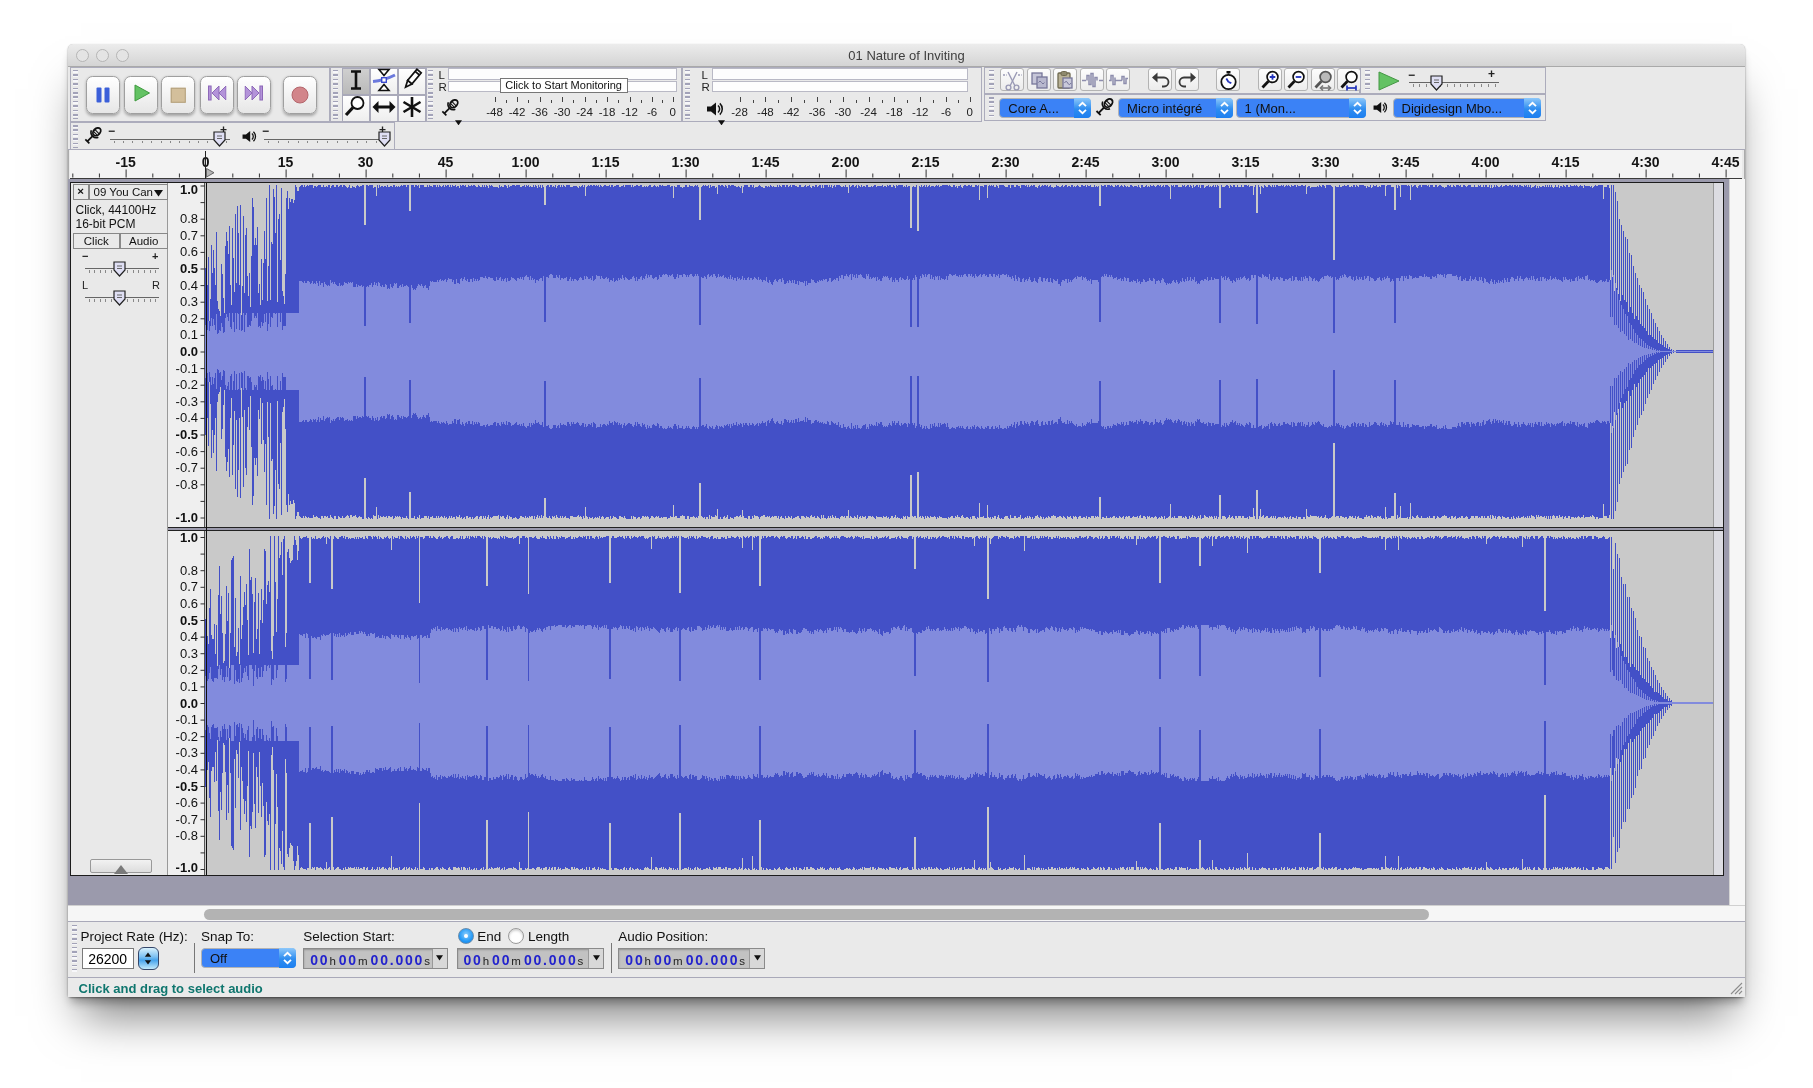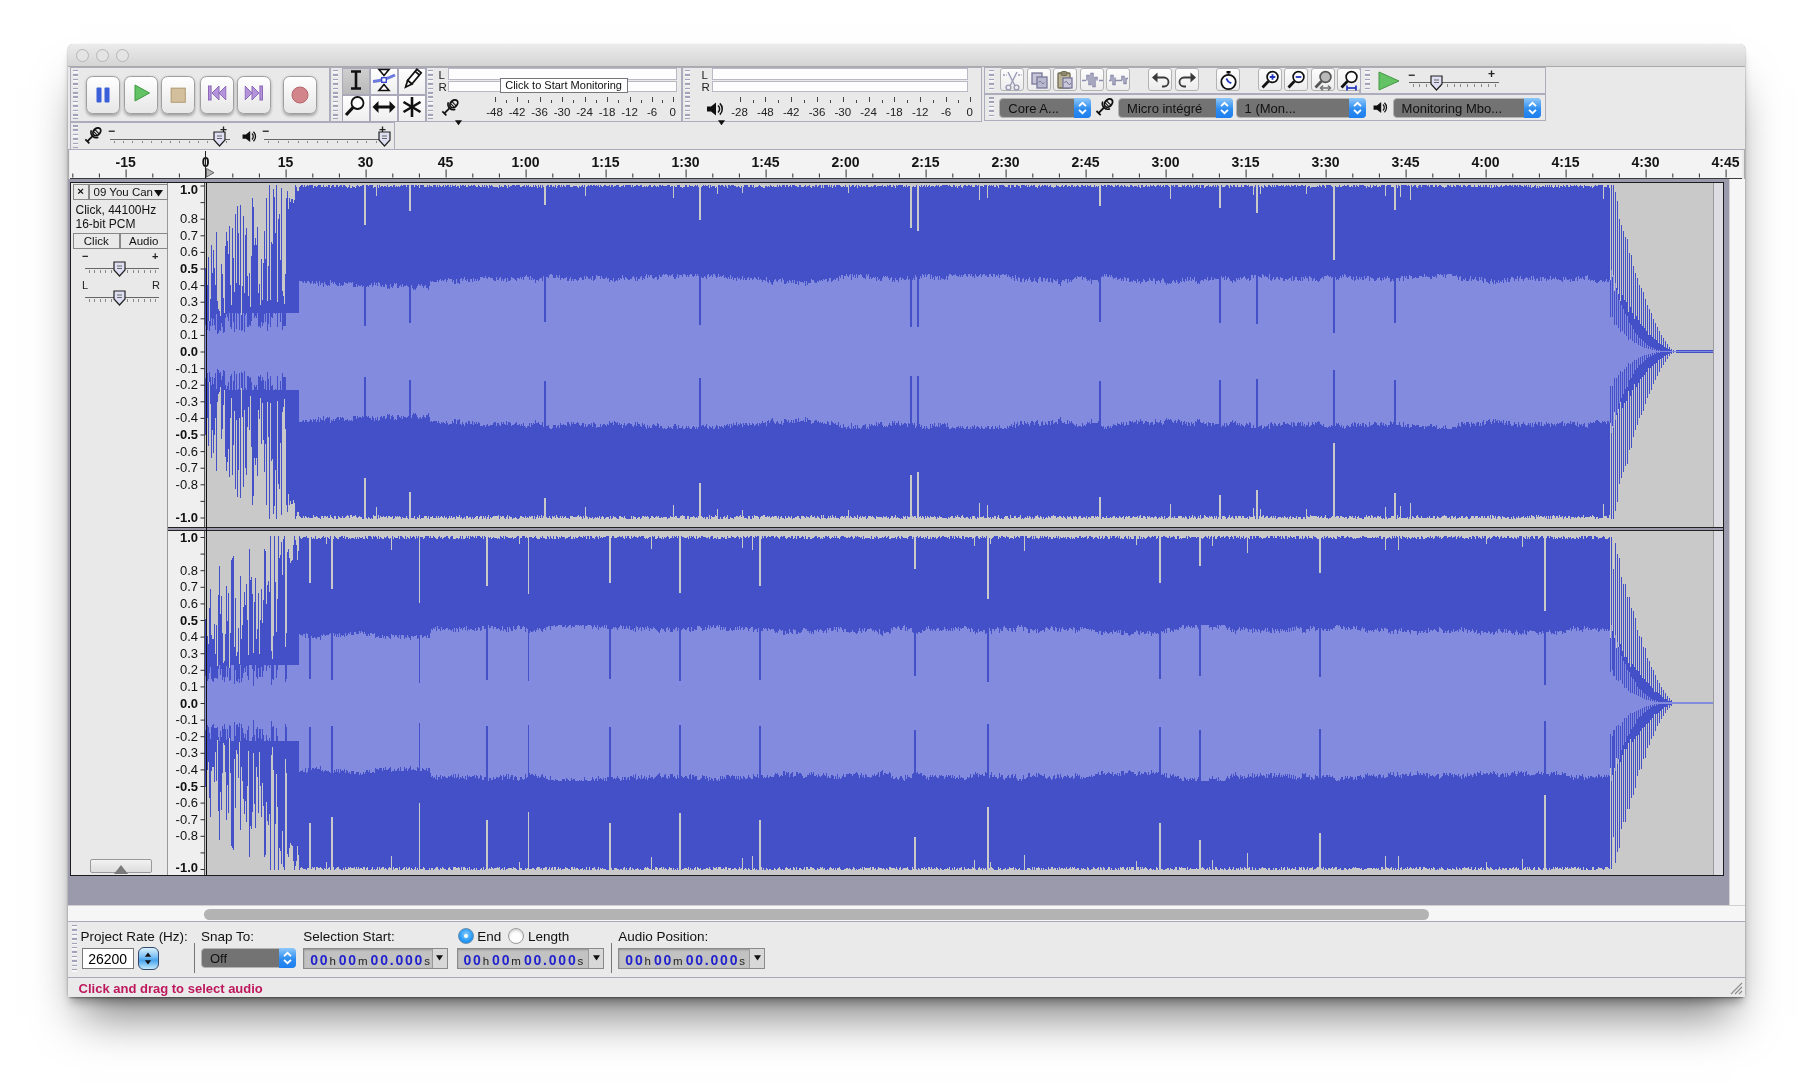--- a/index.html
+++ b/index.html
@@ -11,21 +11,21 @@
 .tbtn{position:absolute;width:34px;height:38.5px;border-radius:6.5px;border:1px solid #9f9f9f;background:linear-gradient(#ffffff,#f4f4f4 45%,#e6e6e6);box-shadow:0 1.5px 3px rgba(0,0,0,.3)}
 .tbi{position:absolute;left:50%;top:50%;transform:translate(-50%,-50%)}
 .toolcell{position:absolute;width:28px;height:27px;border:1px solid #a9a9b9;background:linear-gradient(#fff,#eee)}
 .toolcell.act{background:linear-gradient(#cfcfcf,#b9b9b9)}
 .mbar{position:absolute;height:11.5px;background:#fdfdfd;border:1px solid #b9b9c5}
 .mlabel{position:absolute;font-size:11.5px;color:#222}
 .mtick{position:absolute;width:1px;height:5px;background:#444}
 .mlab{position:absolute;font-size:11.5px;color:#222;width:28px;text-align:center}
 .tooltip{position:absolute;background:#fff;border:1px solid #777;font-size:11px;color:#111;text-align:center;line-height:13px;z-index:3}
 .ebtn{position:absolute;width:24px;height:23px;border-radius:3px;border:1px solid #b3b3b3;background:linear-gradient(#fdfdfd,#ececec)}
-.combo{position:absolute;height:20.5px;background:#737373;border:1px solid #b3b3b3;border-radius:4px}
+.combo{position:absolute;height:20.5px;background:#3b82f6;border:1px solid #b3b3b3;border-radius:4px}
 .ctext{position:absolute;left:8px;top:2.5px;font-size:13px;color:#111;white-space:nowrap}
 .ccap{position:absolute;right:-1px;top:-1px;width:17px;height:20.5px;border-radius:0 4px 4px 0;background:linear-gradient(#8ec8fa,#2e8df0 55%,#1d7ff0);text-align:center;padding-top:3px}
 .sline{position:absolute;height:1px;background:#666}
 .stick{position:absolute;width:1px;height:2.5px;background:#888}
 .sthumb{position:absolute;width:13px;height:16px}
 .pm{position:absolute;font-size:12px;color:#222;font-weight:bold}
 .ruler{position:absolute;left:2px;top:106px;width:1672px;height:28.5px;background:#f3f3f3}
 .trackregion{position:absolute;left:0;top:134.5px;width:1677px;height:726px;background:#9b9aac}
 .trackbox{position:absolute;left:2px;top:3.6px;width:1654px;height:694px;background:#e9e9e9;border:1px solid #1c1c1c}
 .wavesvg{position:absolute}
@@ -36,31 +36,32 @@
 .pbtn{position:absolute;height:16px;border:1px solid #888;background:#e9e9e9;font-size:11.5px;color:#111;text-align:center;line-height:14px}
 .divider{position:absolute;left:0;width:100%;height:4.5px;background:#9b9aac;border-top:1px solid #222;border-bottom:1px solid #222}
 .scrollh{position:absolute;left:0;top:860.5px;width:1677px;height:16.5px;background:#f6f6f6;border-top:1px solid #d0d0d0}
 .vscroll{position:absolute;left:1660.5px;top:134.5px;width:16.5px;height:726px;background:#f6f6f6;border-left:1px solid #d5d5d5}
 .seltb{position:absolute;left:0;top:877px;width:1677px;height:56.5px;background:#eaeaea;border-top:1px solid #a9a9b9;border-bottom:1px solid #a9a9b9}
 .slabel{position:absolute;font-size:13.5px;color:#111}
 .tfield{position:absolute;height:21px;background:#c2c2c2;border:1px solid #8a8a8a;box-shadow:inset 0 1px 2px rgba(0,0,0,.25);white-space:nowrap;padding:2px 0 0 6px;overflow:hidden}
 .tdig{font-size:14px;font-weight:bold;color:#2323cd;letter-spacing:1.8px}
 .tunit{font-size:11.5px;color:#222;margin:0 3px 0 0}
 .tdd{position:absolute;right:0;top:0;width:15px;height:19px;background:#d8d8d8;border-left:1px solid #999;display:flex;align-items:center;justify-content:center}
-.statusbar{position:absolute;left:0;top:934px;width:1677px;height:18.5px;background:#eaeaea;font-size:13px;font-weight:bold;color:#be185d}
+.statusbar{position:absolute;left:0;top:934px;width:1677px;height:18.5px;background:#eaeaea;font-size:13px;font-weight:bold;color:#0f766e}
 .aqua-step{position:absolute;width:21px;height:22.5px;border-radius:6px;border:1px solid #35476b;background:linear-gradient(#d8f1fd,#7cc0f2 42%,#47a3ec 58%,#c2eafc);text-align:center}
 .radio{position:absolute;width:16px;height:16px;border-radius:50%}
 .sep{position:absolute;width:1px;background:#777}
 .cell-ic{position:absolute;left:50%;top:50%;transform:translate(-50%,-50%)}
 </style></head><body>
 <div class="win">
 <div class="titlebar">
       <div class="tl" style="left:8px"></div>
       <div class="tl" style="left:28px"></div>
       <div class="tl" style="left:48px"></div>
+      <div class="title">01 Nature of Inviting</div>
     </div>
 <div style="position:absolute;left:0;top:23px;width:1677px;height:83px;background:#e9e9e9;border-bottom:1px solid #a9a9b9"></div>
 <div class="tb" style="left:2px;top:22.6px;width:260px;height:55.5px"></div>
 <div class="grip" style="left:4.5px;top:26px;height:49px"></div>
 <div class="tbtn" style="left:17.6px;top:31.9px"></div>
 <div class="tbtn" style="left:55.9px;top:31.9px"></div>
 <div class="tbtn" style="left:93.4px;top:31.9px"></div>
 <div class="tbtn" style="left:131.6px;top:31.9px"></div>
 <div class="tbtn" style="left:169.1px;top:31.9px"></div>
 <div class="tbtn" style="left:214.9px;top:31.9px"></div>
@@ -364,21 +365,21 @@
           <path d="M2 5.2 5.5 1.8 9 5.2" stroke="#fff" stroke-width="1.8" fill="none"></path>
           <path d="M2 8.8 5.5 12.2 9 8.8" stroke="#fff" stroke-width="1.8" fill="none"></path>
         </svg></span>
     </div>
 <div style="position:absolute;left:1303px;top:55px"><svg width="17" height="17" viewBox="0 0 20 20">
         <path d="M3 7.5 h4 L12 3.4 v13.2 L7 12.5 H3 z" fill="#111"></path>
         <path d="M14 6.5 a4.6 4.6 0 0 1 0 7" fill="none" stroke="#111" stroke-width="1.5"></path>
         <path d="M15.8 4.4 a7.6 7.6 0 0 1 0 11.2" fill="none" stroke="#111" stroke-width="1.5"></path>
       </svg></div>
 <div class="combo" style="left:1324.6px;top:53.6px;width:148px">
-      <span class="ctext">Monitoring Mbo...</span>
+      <span class="ctext">Digidesign Mbo...</span>
       <span class="ccap"><svg width="11" height="14" viewBox="0 0 11 14">
           <path d="M2 5.2 5.5 1.8 9 5.2" stroke="#fff" stroke-width="1.8" fill="none"></path>
           <path d="M2 8.8 5.5 12.2 9 8.8" stroke="#fff" stroke-width="1.8" fill="none"></path>
         </svg></span>
     </div>
 <div class="tb" style="left:2px;top:78px;width:325px;height:28px"></div>
 <div class="grip" style="left:4.5px;top:80.5px;height:23px"></div>
 <div style="position:absolute;left:14px;top:81px"><svg width="23" height="23" viewBox="0 0 20 20">
         <ellipse cx="12.9" cy="5.9" rx="2.8" ry="3.9" transform="rotate(45 12.9 5.9)" fill="#e6e6e6" stroke="#111" stroke-width="1.6"></ellipse>
         <line x1="11.1" y1="3.9" x2="14.9" y2="7.7" stroke="#111" stroke-width="0.9"></line>

